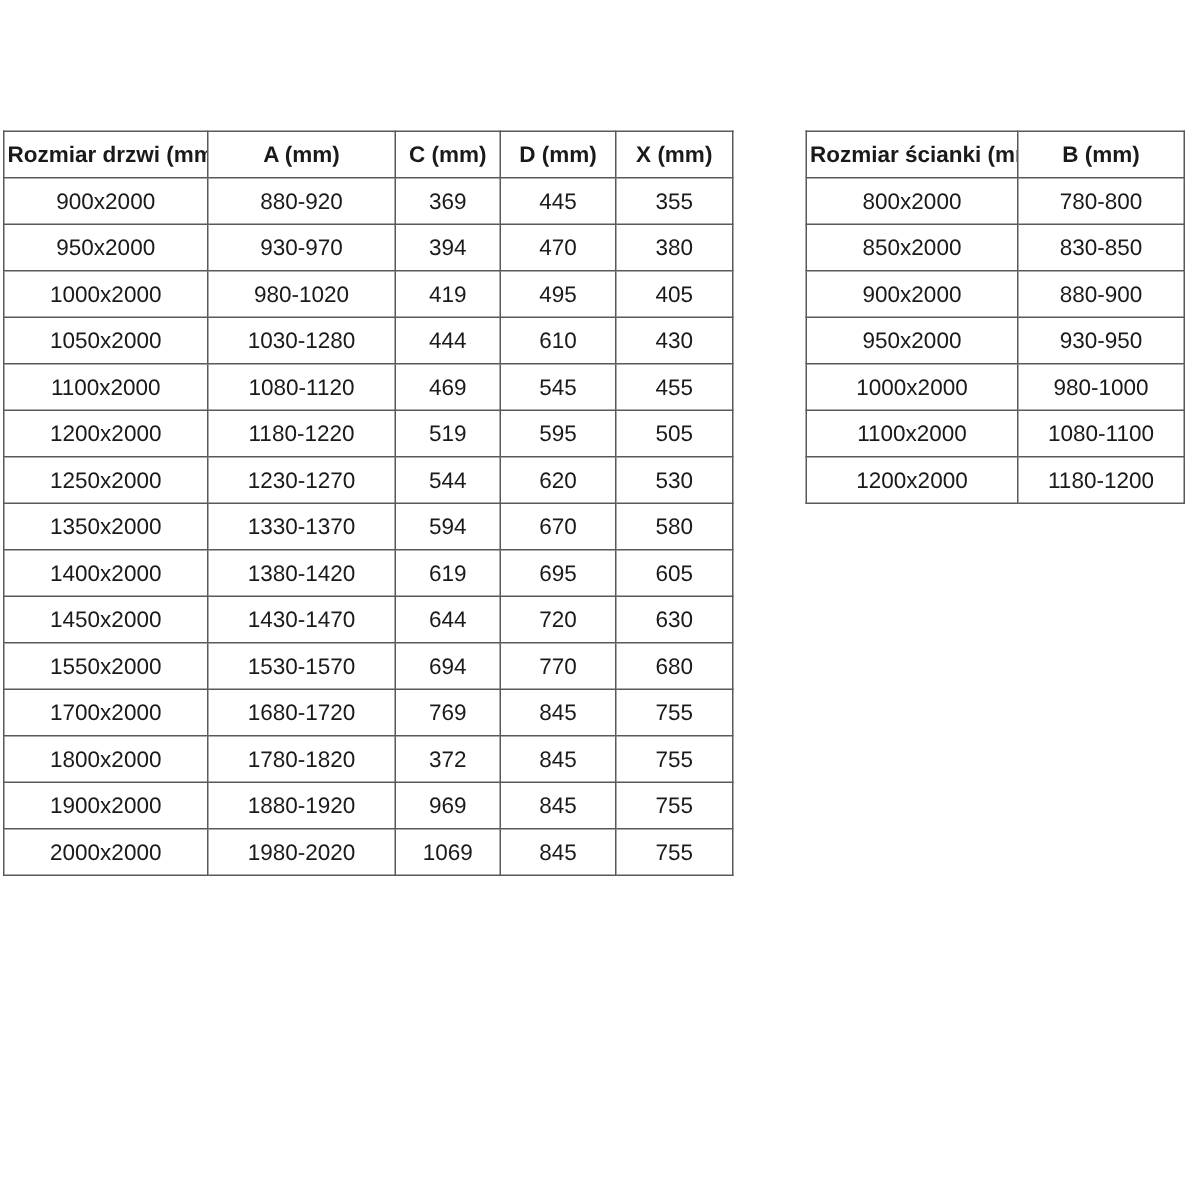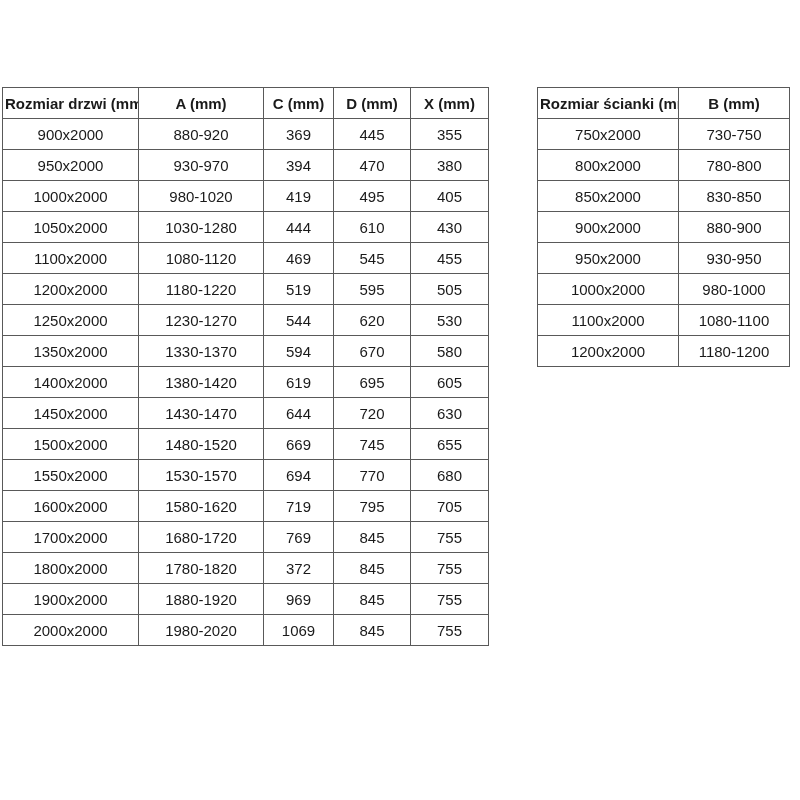--- a/index.html
+++ b/index.html
@@ -145,39 +145,25 @@
           <td>605</td>
         </tr>
         <tr>
           <td>1450x2000</td>
           <td>1430-1470</td>
           <td>644</td>
           <td>720</td>
           <td>630</td>
         </tr>
         <tr>
-          <td>1500x2000</td>
-          <td>1480-1520</td>
-          <td>669</td>
-          <td>745</td>
-          <td>655</td>
-        </tr>
-        <tr>
           <td>1550x2000</td>
           <td>1530-1570</td>
           <td>694</td>
           <td>770</td>
           <td>680</td>
-        </tr>
-        <tr>
-          <td>1600x2000</td>
-          <td>1580-1620</td>
-          <td>719</td>
-          <td>795</td>
-          <td>705</td>
         </tr>
         <tr>
           <td>1700x2000</td>
           <td>1680-1720</td>
           <td>769</td>
           <td>845</td>
           <td>755</td>
         </tr>
         <tr>
           <td>1800x2000</td>
@@ -209,24 +195,20 @@
         <col class="wc1">
     </colgroup>
     <thead>
         <tr>
           <th>Rozmiar ścianki (mm)</th>
           <th>B (mm)</th>
         </tr>
       </thead>
     <tbody>
         <tr>
-          <td>750x2000</td>
-          <td>730-750</td>
-        </tr>
-        <tr>
           <td>800x2000</td>
           <td>780-800</td>
         </tr>
         <tr>
           <td>850x2000</td>
           <td>830-850</td>
         </tr>
         <tr>
           <td>900x2000</td>
           <td>880-900</td>

